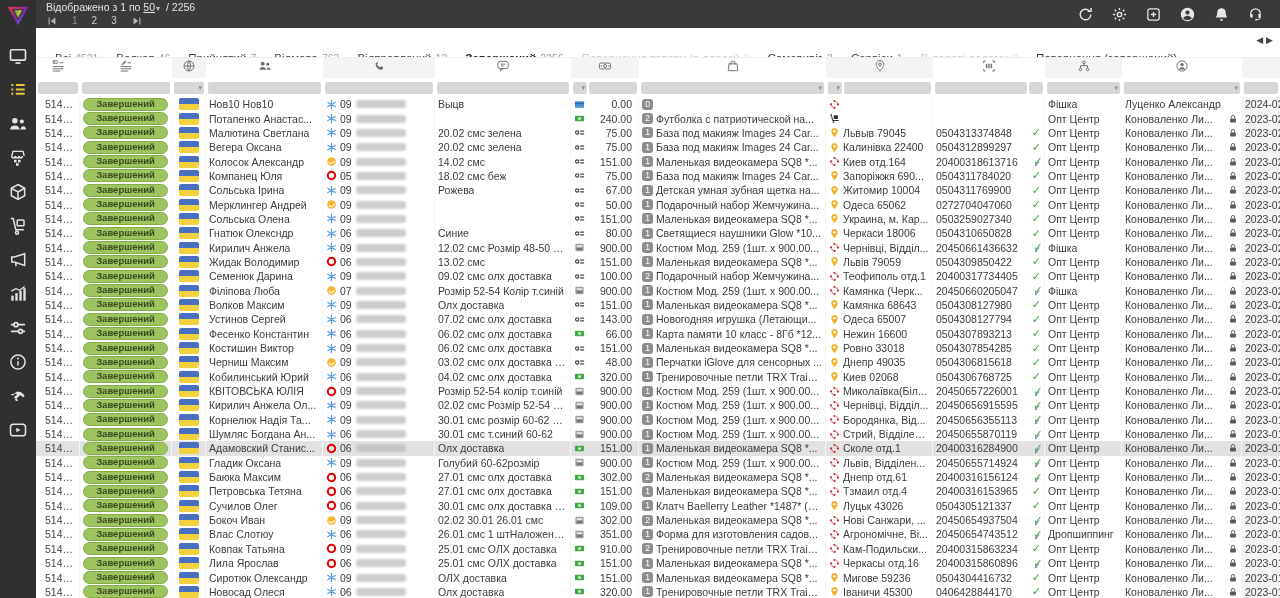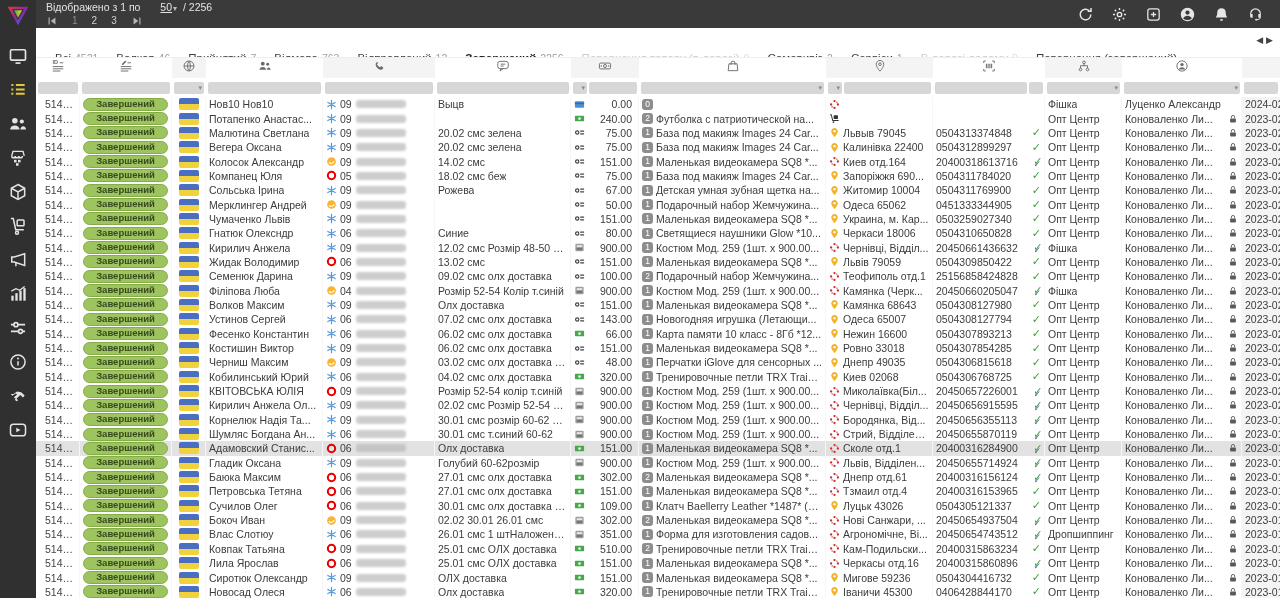--- a/index.html
+++ b/index.html
@@ -9,21 +9,21 @@
   .sidebar{width:36px;background:#303030;display:flex;flex-direction:column;align-items:center;flex-shrink:0;}
   .logo{width:26px;height:26px;margin:3px 0 10px 0;}
   .sb-item{width:20px;height:20px;margin:7px 0;color:#e4e4e4;cursor:pointer;}
   .sb-item svg{width:100%;height:100%;}
   .sb-item.active{color:#e8c63a;}
   
   .main{flex:1;display:flex;flex-direction:column;min-width:0;}
   .topbar{height:28px;background:#3a3a3a;display:flex;justify-content:space-between;align-items:center;color:#ddd;flex-shrink:0;}
   .tb-left{display:flex;flex-direction:column;margin-left:10px;line-height:1;}
   .showing{font-size:10.5px;color:#e3e3e3;white-space:nowrap;}
-  .psize{text-decoration:underline;cursor:pointer;margin-left:17px;}
+  .psize{text-decoration:underline;cursor:pointer;}
   .caret{font-size:8px;color:#bbb;margin:0 3px 0 1px;}
   .pager{display:flex;align-items:center;gap:14px;margin-top:3px;font-size:10px;}
   .pg-nav{width:12px;height:10px;fill:#b5b5b5;cursor:pointer;}
   .pg-num{color:#cfcfcf;cursor:pointer;}
   .pg-num.cur{color:#8f8f8f;}
   .tb-icons{display:flex;align-items:center;gap:17px;margin-right:16px;}
   .tb-ic{width:17px;height:17px;color:#e6e6e6;cursor:pointer;}
   .tb-ic svg{width:100%;height:100%;}
   
   .tabs{height:29px;background:#fff;display:flex;align-items:flex-start;padding-left:10px;position:relative;
@@ -867,21 +867,21 @@
           <div class="cell">
             <span class="caric">
               <svg viewBox="0 0 24 24">
                 <path d="M12 2c3.9 0 7 3.1 7 7 0 5-7 13-7 13S5 14 5 9c0-3.9 3.1-7 7-7z" fill="#f2b32a"></path>
                 <circle cx="12" cy="9" r="2.6" fill="#fff"></circle>
               </svg>
             </span>
             <span class="txt">Одеса 65062</span>
           </div>
           <div class="cell">
-            <span class="txt">0451333344905</span>
+            <span class="txt">0272704047060</span>
             <span class="chk">✓</span>
           </div>
           <div class="cell">
             <span class="txt">Опт Центр</span>
           </div>
           <div class="cell">
             <span class="txt">Коноваленко Ли...</span>
             <span class="lockic"><svg viewBox="0 0 24 24">
                 <rect x="5" y="10.5" width="14" height="10" rx="2" fill="#5a5a5a"></rect>
                 <path d="M8 10.5V7.5a4 4 0 018 0v3" fill="none" stroke="#5a5a5a" stroke-width="2.2"></path>
@@ -893,21 +893,21 @@
           <div class="cell c-id">
             <span class="txt">514591</span>
           </div>
           <div class="cell">
             <span class="pill">Завершений</span>
           </div>
           <div class="cell">
             <span class="flag"></span>
           </div>
           <div class="cell">
-            <span class="txt">Чумаченко Львів</span>
+            <span class="txt">Сольська Олена</span>
           </div>
           <div class="cell">
             <span class="opic">
               <svg viewBox="0 0 24 24" stroke="#5599dd" stroke-width="2.6" stroke-linecap="round" fill="none">
                 <path d="M12 2.8v18.4M4 7.4l16 9.2M20 7.4L4 16.6"></path>
               </svg>
             </span>
             <span>09</span>
             <span class="redact"></span>
           </div>
@@ -1191,21 +1191,21 @@
                 <circle cx="12" cy="19.4" r="2.5"></circle>
                 <circle cx="4.6" cy="12" r="2.5"></circle>
                 <circle cx="19.4" cy="12" r="2.5"></circle>
                 <circle cx="17.2" cy="6.8" r="1.6"></circle>
                 <circle cx="6.8" cy="17.2" r="1.6"></circle>
               </svg>
             </span>
             <span class="txt">Теофиполь отд.1</span>
           </div>
           <div class="cell">
-            <span class="txt">25156858424828</span>
+            <span class="txt">20400317734405</span>
             <span class="chk">✓</span>
           </div>
           <div class="cell">
             <span class="txt">Опт Центр</span>
           </div>
           <div class="cell">
             <span class="txt">Коноваленко Ли...</span>
             <span class="lockic"><svg viewBox="0 0 24 24">
                 <rect x="5" y="10.5" width="14" height="10" rx="2" fill="#5a5a5a"></rect>
                 <path d="M8 10.5V7.5a4 4 0 018 0v3" fill="none" stroke="#5a5a5a" stroke-width="2.2"></path>
@@ -1226,21 +1226,21 @@
           <div class="cell">
             <span class="txt">Філіпова Люба</span>
           </div>
           <div class="cell">
             <span class="opic">
               <svg viewBox="0 0 24 24">
                 <circle cx="12" cy="12" r="9.5" fill="#f9b432"></circle>
                 <path d="M6.5 13.8a6.3 6.3 0 0011-2.8" stroke="#fff" stroke-width="2.6" fill="none"></path>
               </svg>
             </span>
-            <span>04</span>
+            <span>07</span>
             <span class="redact"></span>
           </div>
           <div class="cell">
             <span class="txt">Розмір 52-54 Колір т.синій</span>
           </div>
           <div class="cell c-amt">
             <span class="payic">
               <svg viewBox="0 0 24 24">
                 <rect x="3" y="4" width="18" height="16" rx="2" fill="#9e9e9e"></rect>
                 <rect x="6" y="7" width="12" height="4" fill="#e8e8e8"></rect>
@@ -2427,21 +2427,21 @@
           <div class="cell">
             <span class="txt">25.01 смс ОЛХ доставка</span>
           </div>
           <div class="cell c-amt">
             <span class="payic">
               <svg viewBox="0 0 24 24">
                 <rect x="2" y="6" width="20" height="12" rx="1.5" fill="#49a84c"></rect>
                 <circle cx="12" cy="12" r="3" fill="#e8f5e9"></circle>
               </svg>
             </span>
-            <span>510.00</span>
+            <span>910.00</span>
           </div>
           <div class="cell">
             <span class="qty">2</span>
             <span class="txt">Тренировочные петли TRX Train...</span>
           </div>
           <div class="cell">
             <span class="caric">
               <svg viewBox="0 0 24 24" fill="#cc2b2b">
                 <circle cx="12" cy="4.6" r="2.5"></circle>
                 <circle cx="12" cy="19.4" r="2.5"></circle>

